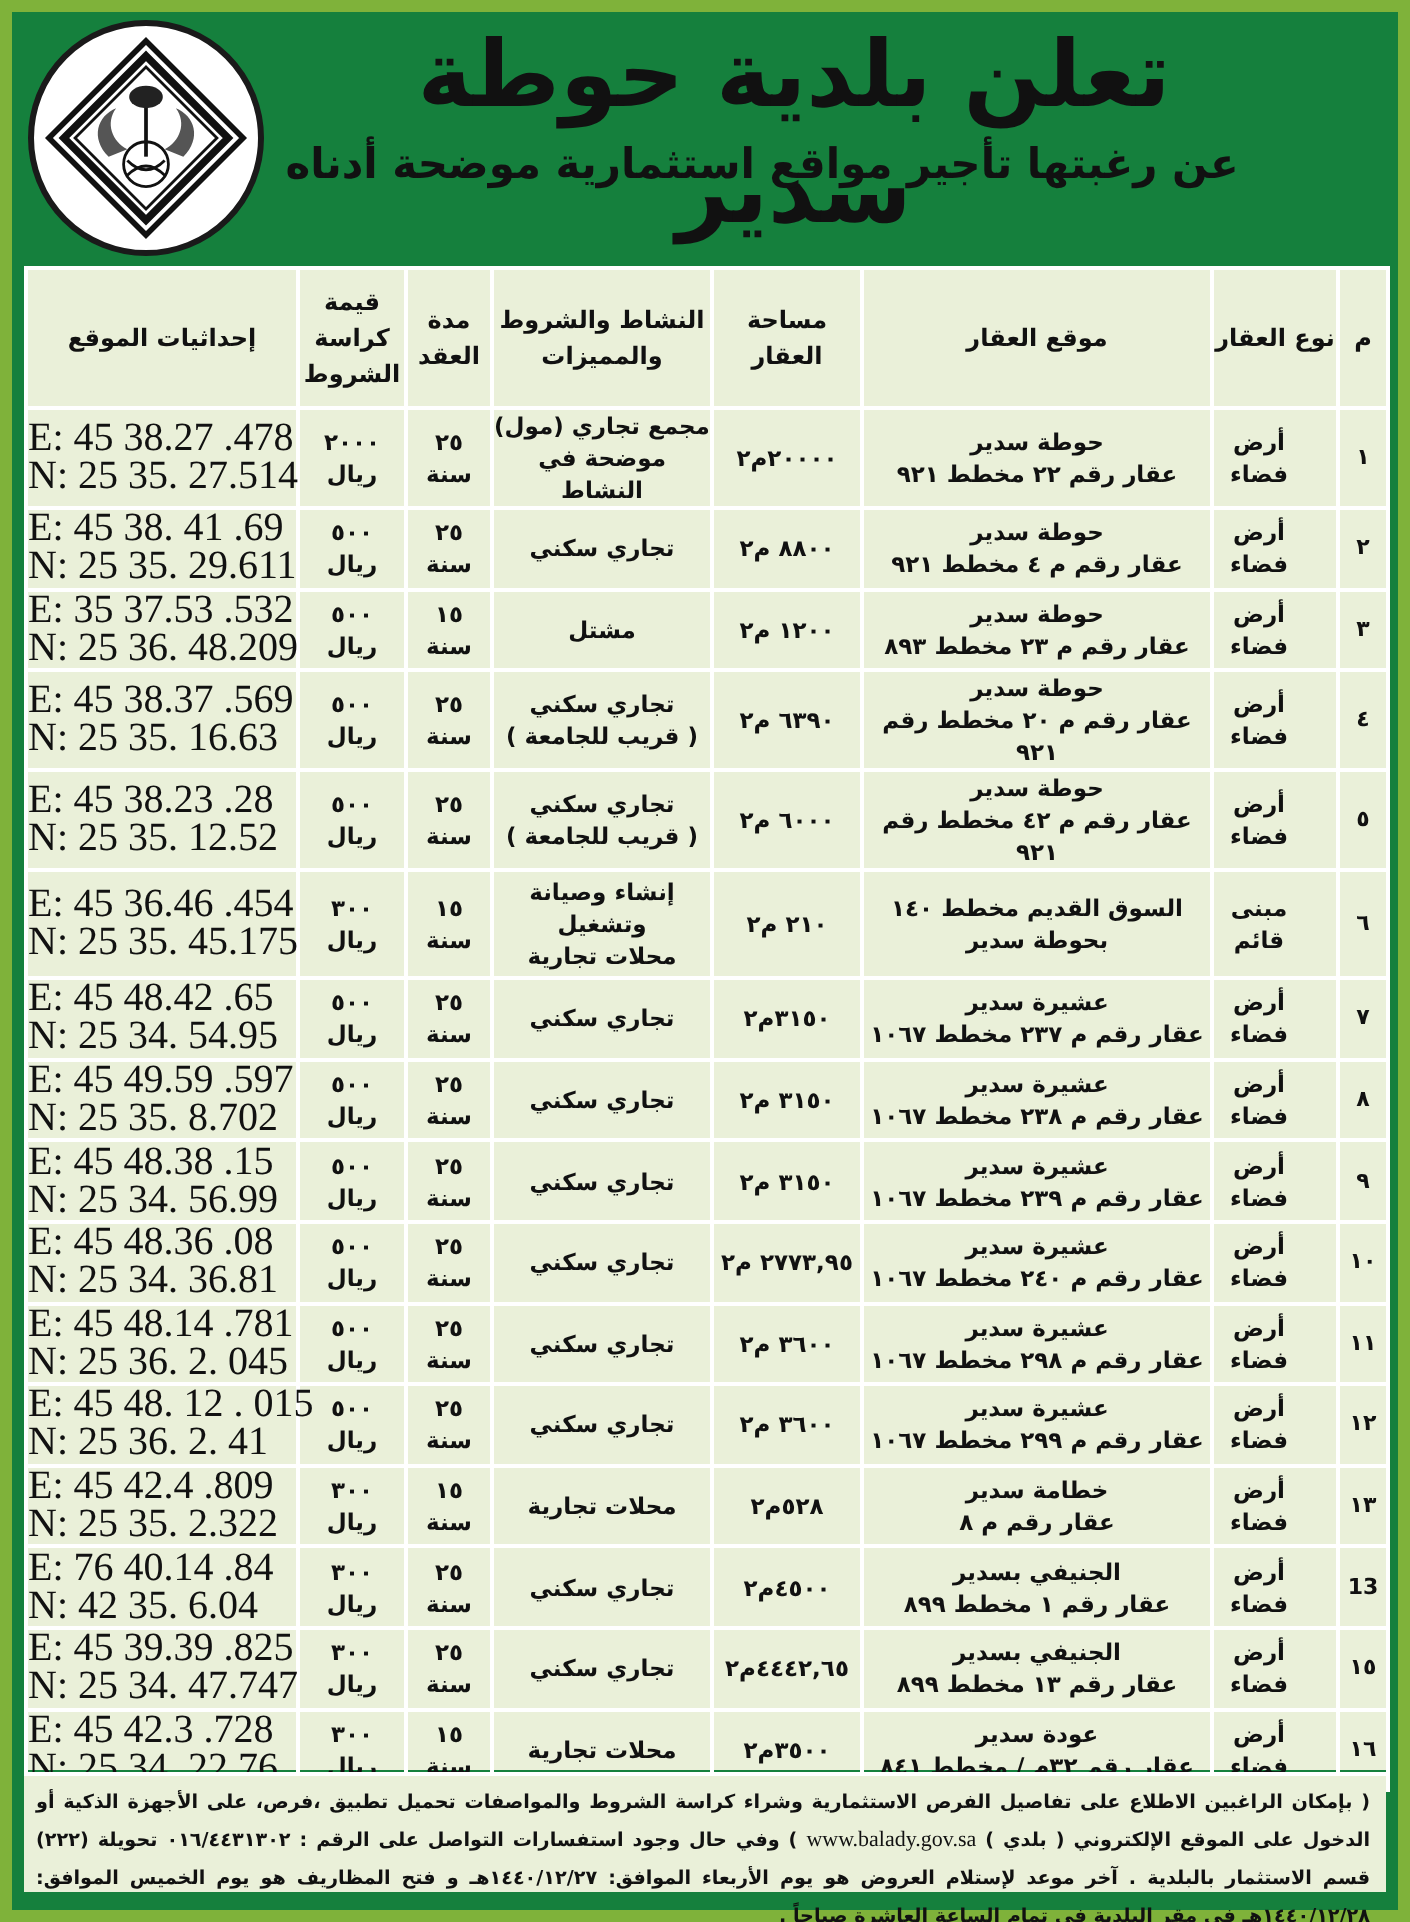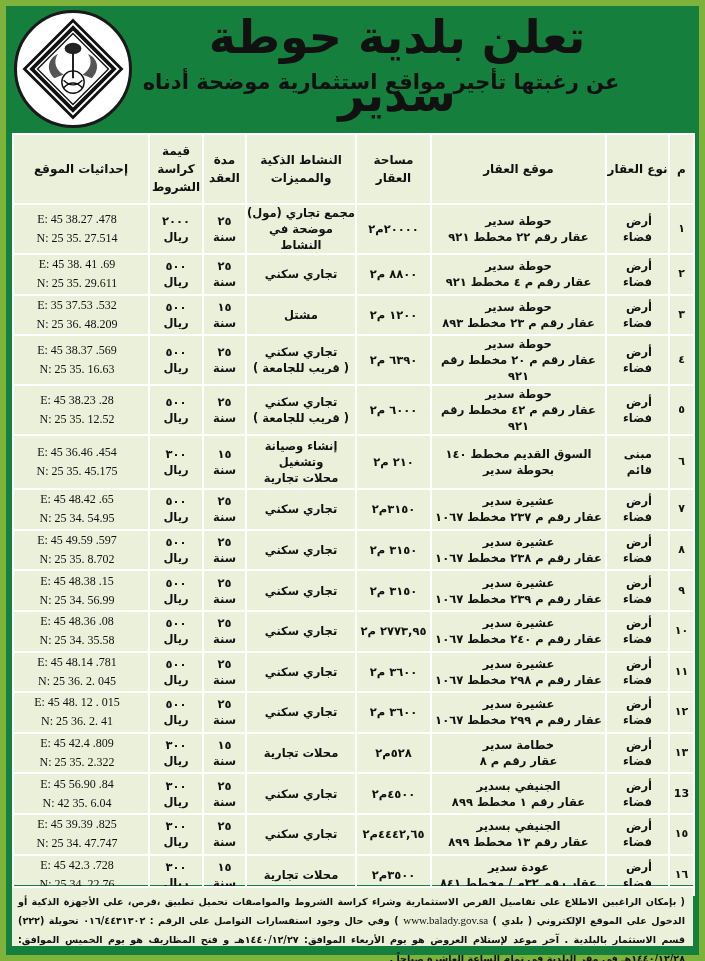--- a/index.html
+++ b/index.html
@@ -51,24 +51,24 @@
     .col-m { width: 25px; }
     .col-type { width: 63px; }
     .col-loc { width: 175px; }
     .col-area { width: 75px; }
     .col-act { width: 110px; }
     .col-dur { width: 43px; }
     .col-fee { width: 54px; }
     .col-coord { width: 136px; }
     td.coord {
       font-family: "Liberation Serif", serif; font-weight: normal;
-      font-size: 12px; line-height: 19px; direction: ltr; text-align: center;
+      font-size: 20px; line-height: 19px; direction: ltr; text-align: left;
       padding-right: 8px; white-space: nowrap;
     }
-    td.type { text-align: right; padding-right: 16px; margin-top: 44px; }
+    td.type { text-align: center; padding-right: 16px; margin-top: 44px; }
     td.m { font-size: 11px; }
     .line { display: block; }
 
     .footer {
       position: absolute; left: 6px; top: 880px; width: 681px; height: 60px;
       background: #eaf0d9; direction: rtl; text-align: justify;
       padding: 4px 8px 0 6px;
       font-size: 9.6px; font-weight: bold; line-height: 19px; color: #111;
       border-top: 2px solid #ffffff;
     }
@@ -109,21 +109,21 @@
           <col class="col-dur">
           <col class="col-fee">
           <col class="col-coord">
       </colgroup>
       <thead>
         <tr>
           <th>م</th>
           <th>نوع العقار</th>
           <th>موقع العقار</th>
           <th>مساحة العقار</th>
-          <th>النشاط الذكية والمميزات</th>
+          <th>النشاط والشروط والمميزات</th>
           <th>مدة العقد</th>
           <th>قيمة كراسة الشروط</th>
           <th>إحداثيات الموقع</th>
         </tr>
       </thead>
       <tbody id="tbody">
           <tr>
             <td class="m">١</td>
             <td class="type">أرض فضاء</td>
             <td>
@@ -373,21 +373,21 @@
             <td>
               <span class="line">٢٥</span>
               <span class="line">سنة</span>
             </td>
             <td>
               <span class="line">٥٠٠</span>
               <span class="line">ريال</span>
             </td>
             <td class="coord">
               <span class="line">E: 45 48.36 .08</span>
-              <span class="line">N: 25 34. 35.58</span>
+              <span class="line">N: 25 34. 36.81</span>
             </td>
           </tr>
           <tr>
             <td class="m">١١</td>
             <td class="type">أرض فضاء</td>
             <td>
               <span class="line">عشيرة سدير</span>
               <span class="line">عقار رقم م ٢٩٨ مخطط ١٠٦٧</span>
             </td>
             <td>٣٦٠٠ م٢</td>
@@ -476,21 +476,21 @@
             </td>
             <td>
               <span class="line">٢٥</span>
               <span class="line">سنة</span>
             </td>
             <td>
               <span class="line">٣٠٠</span>
               <span class="line">ريال</span>
             </td>
             <td class="coord">
-              <span class="line">E: 45 56.90 .84</span>
+              <span class="line">E: 76 40.14 .84</span>
               <span class="line">N: 42 35. 6.04</span>
             </td>
           </tr>
           <tr>
             <td class="m">١٥</td>
             <td class="type">أرض فضاء</td>
             <td>
               <span class="line">الجنيفي بسدير</span>
               <span class="line">عقار رقم ١٣ مخطط ٨٩٩</span>
             </td>

